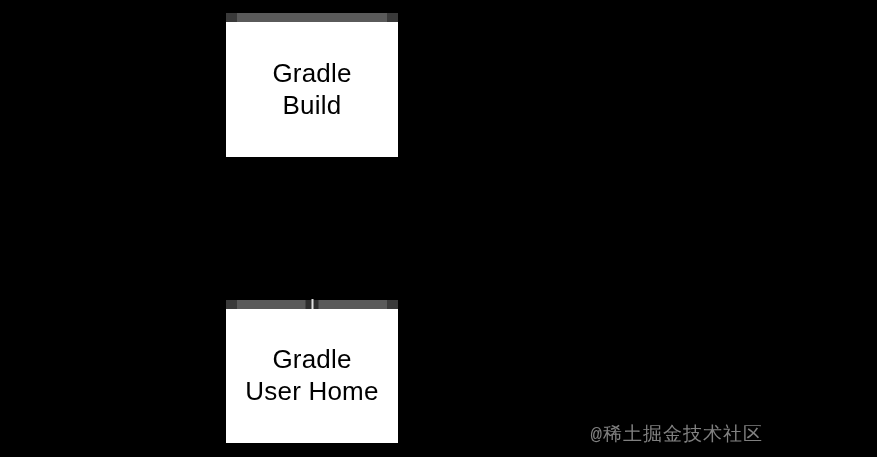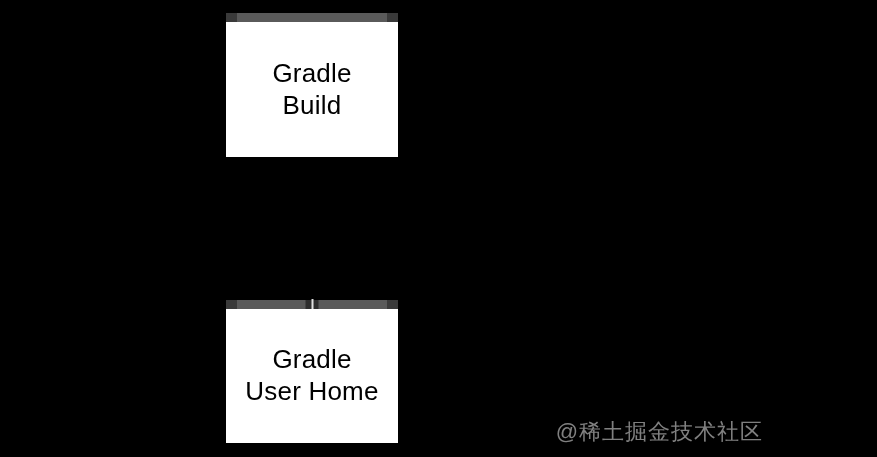--- a/index.html
+++ b/index.html
@@ -109,24 +109,24 @@
     height: 143px;
   }
 
   
   #watermark {
     position: absolute;
     right: 10px;
     bottom: 10px;
     color: #cfcfcf;
     opacity: 0.62;
-    font-size: 22px;
+    font-size: 19px;
     letter-spacing: 1px;
     white-space: nowrap;
-    font-family: Liberation Sans, sans-serif;
+    font-family: Liberation Mono, monospace;
     user-select: none;
   }
 </style>
 </head>
 <body>
 
 <div id="canvas">
 
   <div class="node" id="node-gradle-build">
     <div class="node-bar">

